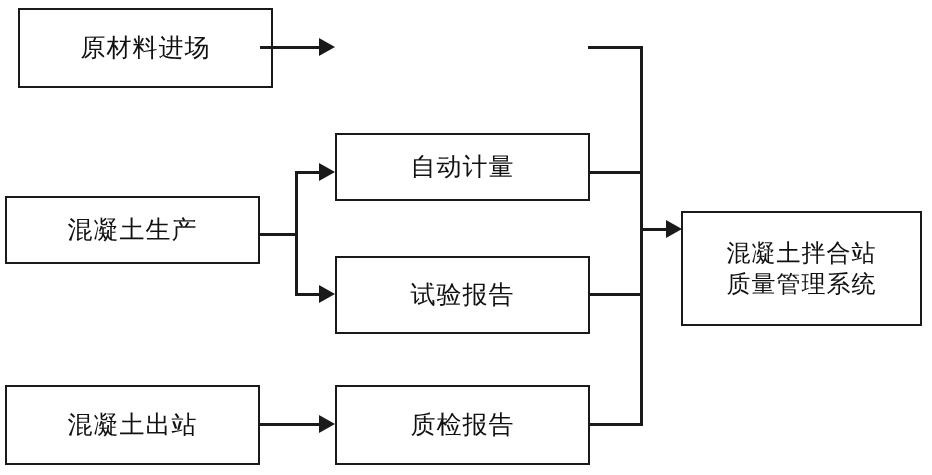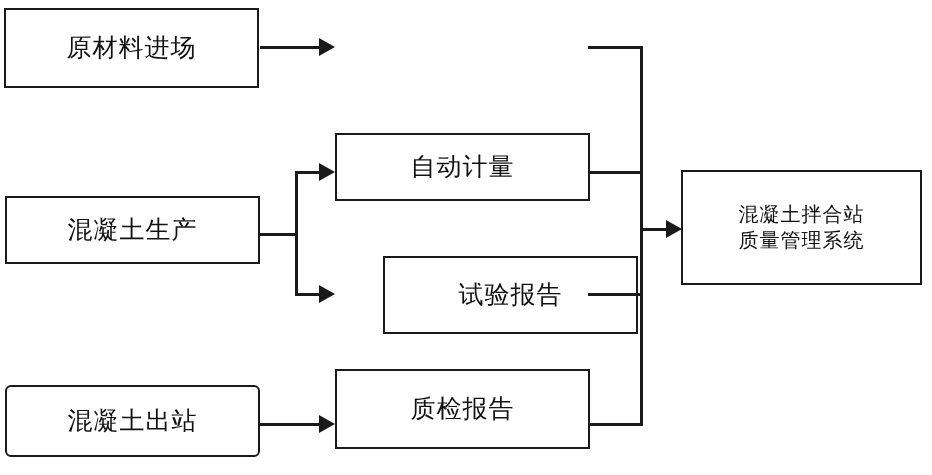--- a/index.html
+++ b/index.html
@@ -24,53 +24,53 @@
     align-items: center;
     justify-content: center;
     text-align: center;
     color: #111111;
     font-size: 25px;
     line-height: 1.18;
     letter-spacing: 1px;
     white-space: pre-line;
     font-weight: 400;
   }
-  .node.two-line { font-size: 20px; line-height: 1.28; }
+  .node.two-line { font-size: 24px; line-height: 1.28; margin-top: 41px; }
   .seg {
     position: absolute;
     background: #1a1a1a;
   }
   .seg.h { height: 3px; }
   .seg.v { width: 3px; }
   .arrowhead {
     position: absolute;
     width: 0;
     height: 0;
     border-top: 9px solid transparent;
     border-bottom: 9px solid transparent;
     border-left: 16px solid #1a1a1a;
   }
 </style>
 </head>
 <body>
 
 <div id="canvas">
 
-  <div class="node" style="left:4px;  top:8px;   width:255px; height:80px;">原材料进场</div>
+  <div class="node" style="left:18px;  top:8px;   width:255px; height:80px;">原材料进场</div>
 
 
   <div class="node" style="left:5px;  top:196px; width:255px; height:68px;">混凝土生产</div>
 
   <div class="node" style="left:335px; top:133px; width:255px; height:68px;">自动计量</div>
 
-  <div class="node" style="left:335px; top:256px; width:255px; height:78px;margin-left:48px;">试验报告</div>
+  <div class="node" style="left:335px; top:256px; width:255px; height:78px;">试验报告</div>
 
-  <div class="node" style="left:5px;  top:385px; width:255px; height:72px;border-radius:6px;">混凝土出站</div>
+  <div class="node" style="left:5px;  top:385px; width:255px; height:80px;">混凝土出站</div>
 
-  <div class="node" style="left:335px; top:369px; width:255px; height:80px;">质检报告</div>
+  <div class="node" style="left:335px; top:385px; width:255px; height:80px;">质检报告</div>
 
   <div class="node two-line" style="left:681px; top:170px; width:241px; height:115px;">混凝土拌合站
 质量管理系统</div>
 
   <div class="seg h" style="left:260px; top:46px; width:60px;"></div>
   <div class="arrowhead" style="left:319px; top:38px;"></div>
 
   <div class="seg h" style="left:260px; top:233px; width:38px;"></div>
   <div class="seg v" style="left:295px; top:171px; height:125px;"></div>
 

